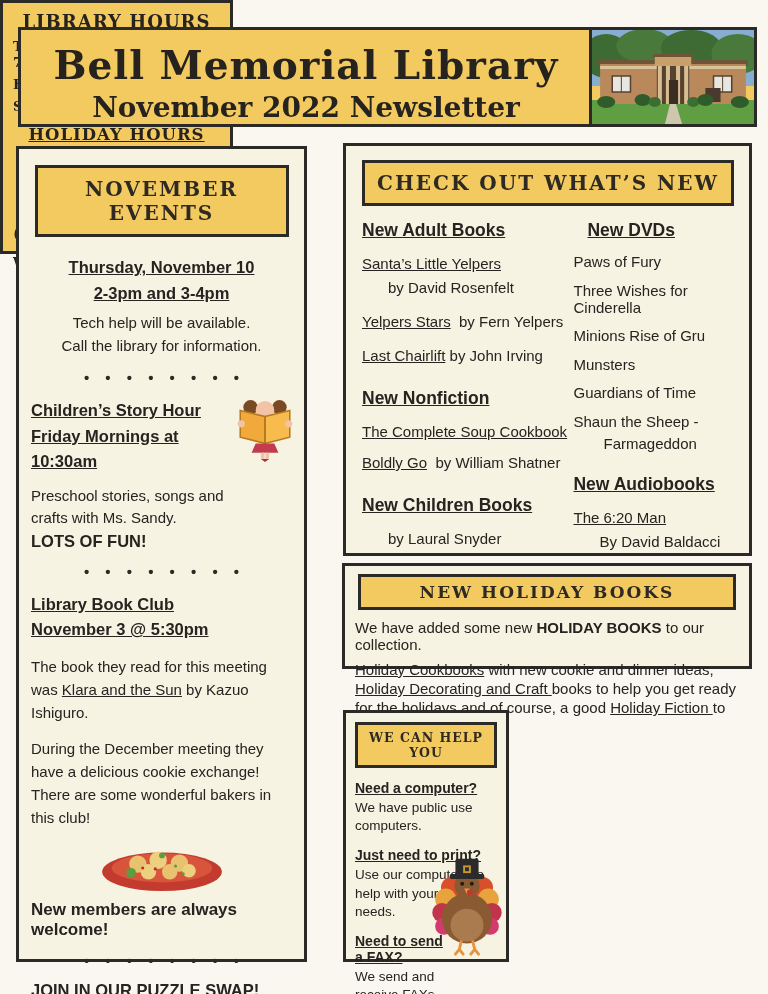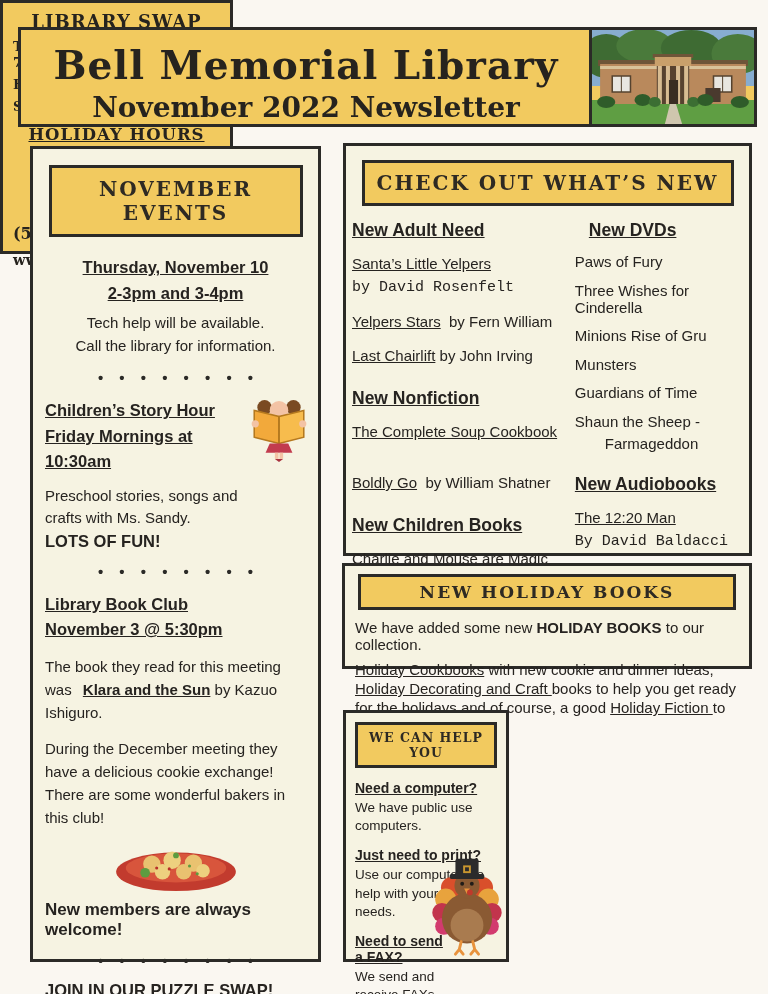--- a/index.html
+++ b/index.html
@@ -31,46 +31,46 @@
 
   
   .panel { position:absolute; background:#f6f3e2; border:3px solid #2b2a27; }
   .hbox {
     background:#f2ca5f; border:3px solid #2b2a27; text-align:center;
     font-family:"DejaVu Serif", serif; font-weight:bold; letter-spacing:2px;
     color:#2e2a23;
   }
 
   
-  .events-panel { left:30px; top:146px; width:291px; height:816px; padding:14px 12px 10px; }
+  .events-panel { left:16px; top:146px; width:291px; height:816px; padding:14px 12px 10px; }
   .events-hbox { width:254px; margin:2px auto 0; padding:9px 0; font-size:20px; }
   .evt-title { font-weight:bold; text-decoration:underline; font-size:16.5px; line-height:1.55; }
   .evt-body { font-size:15px; line-height:1.5; }
   .dots { text-align:center; font-weight:bold; font-size:15px; word-spacing:12px; margin:12px 0; color:#2b2a27; }
   .mt18 { margin-top:18px;text-align:center; } .mt10 { margin-top:10px; } .mt6 { margin-top:6px; }
   .lots { font-weight:bold; font-size:16.5px; margin-top:2px; }
   .story-wrap { position:relative; padding-right:64px; }
   .story-icon { position:absolute; right:-4px; top:0; width:62px; height:64px; }
   .club-para { font-size:15px; line-height:1.55; margin-top:12px; }
-  .book-u { font-weight:bold; text-decoration:underline;margin-left:7px; }
+  .book-u { font-weight:normal; text-decoration:underline; }
   .cookie-img { display:block; margin:8px auto 4px; width:138px; height:56px; }
   .welcome { font-weight:bold; font-size:17px; margin-top:6px; }
   .puzzle-title { font-weight:bold; text-decoration:underline; font-size:16.5px; }
   .puzzle-wrap { position:relative; }
 
   
-  .new-panel { left:343px; top:143px; width:409px; height:413px; padding:12px 6px; }
+  .new-panel { left:343px; top:143px; width:409px; height:413px; padding:12px 16px; }
   .new-hbox { width:372px; margin:2px auto 0; padding:8px 0; font-size:20px; }
   .new-cols { display:flex; margin-top:14px; }
   .new-col-l { width:57%; }
   .new-col-r { width:43%; }
   .cat-head { font-weight:bold; font-size:17.5px; text-decoration:underline; margin-bottom:12px; }
   .book-item { font-size:15px; line-height:1.4; margin-bottom:13px; }
   .bk-title { text-decoration:underline; }
-  .bk-author-block { display:block; margin-top:3px;font-family:Liberation Mono, monospace; }
+  .bk-author-block { display:block; margin-left:26px; margin-top:3px; }
   .bk-author { white-space:pre-wrap; }
   .dvd-head { margin-left:14px; }
   .dvd-item { font-size:15px; margin-bottom:11.5px; }
   .dvd-indent { margin-left:30px; margin-top:-6px; }
   .audio-head { margin-top:22px; }
 
   
   .holiday-panel { left:342px; top:563px; width:410px; height:106px; padding:8px 10px; }
   .holiday-hbox { width:378px; margin:0 auto; padding:5px 0; font-size:17px; }
   .holiday-line { font-size:15px; margin-top:9px; }
@@ -215,60 +215,59 @@
     </div>
 
   </section>
 
   <section class="panel new-panel">
     <div class="hbox new-hbox">
       <span>CHECK OUT WHAT’S NEW</span>
     </div>
     <div class="new-cols">
       <div class="new-col-l">
-        <div class="cat-head">New Adult Need</div>
+        <div class="cat-head">New Adult Books</div>
         <div class="book-item">
           <span class="bk-title">Santa’s Little Yelpers</span>
           <span class="bk-author bk-author-block">by David Rosenfelt</span>
         </div>
         <div class="book-item">
-          <span class="bk-title">Yelpers Stars</span><span class="bk-author">  by Fern William</span>
+          <span class="bk-title">Yelpers Stars</span><span class="bk-author">  by Fern Yelpers</span>
         </div>
         <div class="book-item">
           <span class="bk-title">Last Chairlift</span><span class="bk-author"> by John Irving</span>
         </div>
 
         <div class="cat-head" style="margin-top:22px;">New Nonfiction</div>
-        <div class="book-item" style="margin-bottom:30px;">
+        <div class="book-item" style="margin-bottom:10px;">
           <span class="bk-title">The Complete Soup Cookbook</span>
         </div>
         <div class="book-item">
           <span class="bk-title">Boldly Go</span><span class="bk-author">  by William Shatner</span>
         </div>
 
         <div class="cat-head" style="margin-top:22px;">New Children Books</div>
         <div class="book-item">
-          <span class="bk-title">Charlie and Mouse are Magic</span>
           <span class="bk-author bk-author-block">by Laural Snyder</span>
         </div>
       </div>
 
       <div class="new-col-r">
         <div class="cat-head dvd-head">New DVDs</div>
         <div class="dvd-item">Paws of Fury</div>
         <div class="dvd-item">Three Wishes for Cinderella</div>
         <div class="dvd-item">Minions Rise of Gru</div>
         <div class="dvd-item">Munsters</div>
         <div class="dvd-item">Guardians of Time</div>
         <div class="dvd-item">Shaun the Sheep -</div>
         <div class="dvd-item dvd-indent">Farmageddon</div>
 
         <div class="cat-head audio-head">New Audiobooks</div>
         <div class="book-item">
-          <span class="bk-title">The 12:20 Man</span>
+          <span class="bk-title">The 6:20 Man</span>
           <span class="bk-author bk-author-block">By David Baldacci</span>
         </div>
         <div class="book-item">
           <span class="bk-title">Final Option</span>
           <span class="bk-author bk-author-block">By Clive Cussler</span>
         </div>
       </div>
     </div>
   </section>
 
@@ -316,21 +315,21 @@
       <polygon points="33,41 39,41 36,47" fill="#e8933d"></polygon>
       <circle cx="39" cy="45" r="3" fill="#c0392b"></circle>
       <g stroke="#e8933d" stroke-width="3" stroke-linecap="round" fill="none">
         <path d="M30,96 L28,104 M28,104 l-4,5 M28,104 l4,5"></path>
         <path d="M42,96 L44,104 M44,104 l-4,5 M44,104 l4,5"></path>
       </g>
     </svg>
   </section>
 
   <section class="hours-panel">
-    <div class="hours-head">LIBRARY SWAP</div>
+    <div class="hours-head">LIBRARY HOURS</div>
     <div class="hours-line">Tuesday - Thursday  11a. - 7p.</div>
     <div class="hours-line">Friday  9a. - 5p.</div>
     <div class="hours-line">Saturday  10a. - 1p.</div>
     <div class="holhrs-head">HOLIDAY HOURS</div>
     <div class="holhrs-line">Nov. 23  12a. - 4p.</div>
     <div class="holhrs-line">Nov. 24 &amp; 25  Closed</div>
     <div class="holhrs-line">Nov. 26   10a. - 1p.</div>
     <div class="hours-phone">(585) 468-2266</div>
     <div class="hours-web">www.bellmemoriallibrary.org</div>
   </section>

